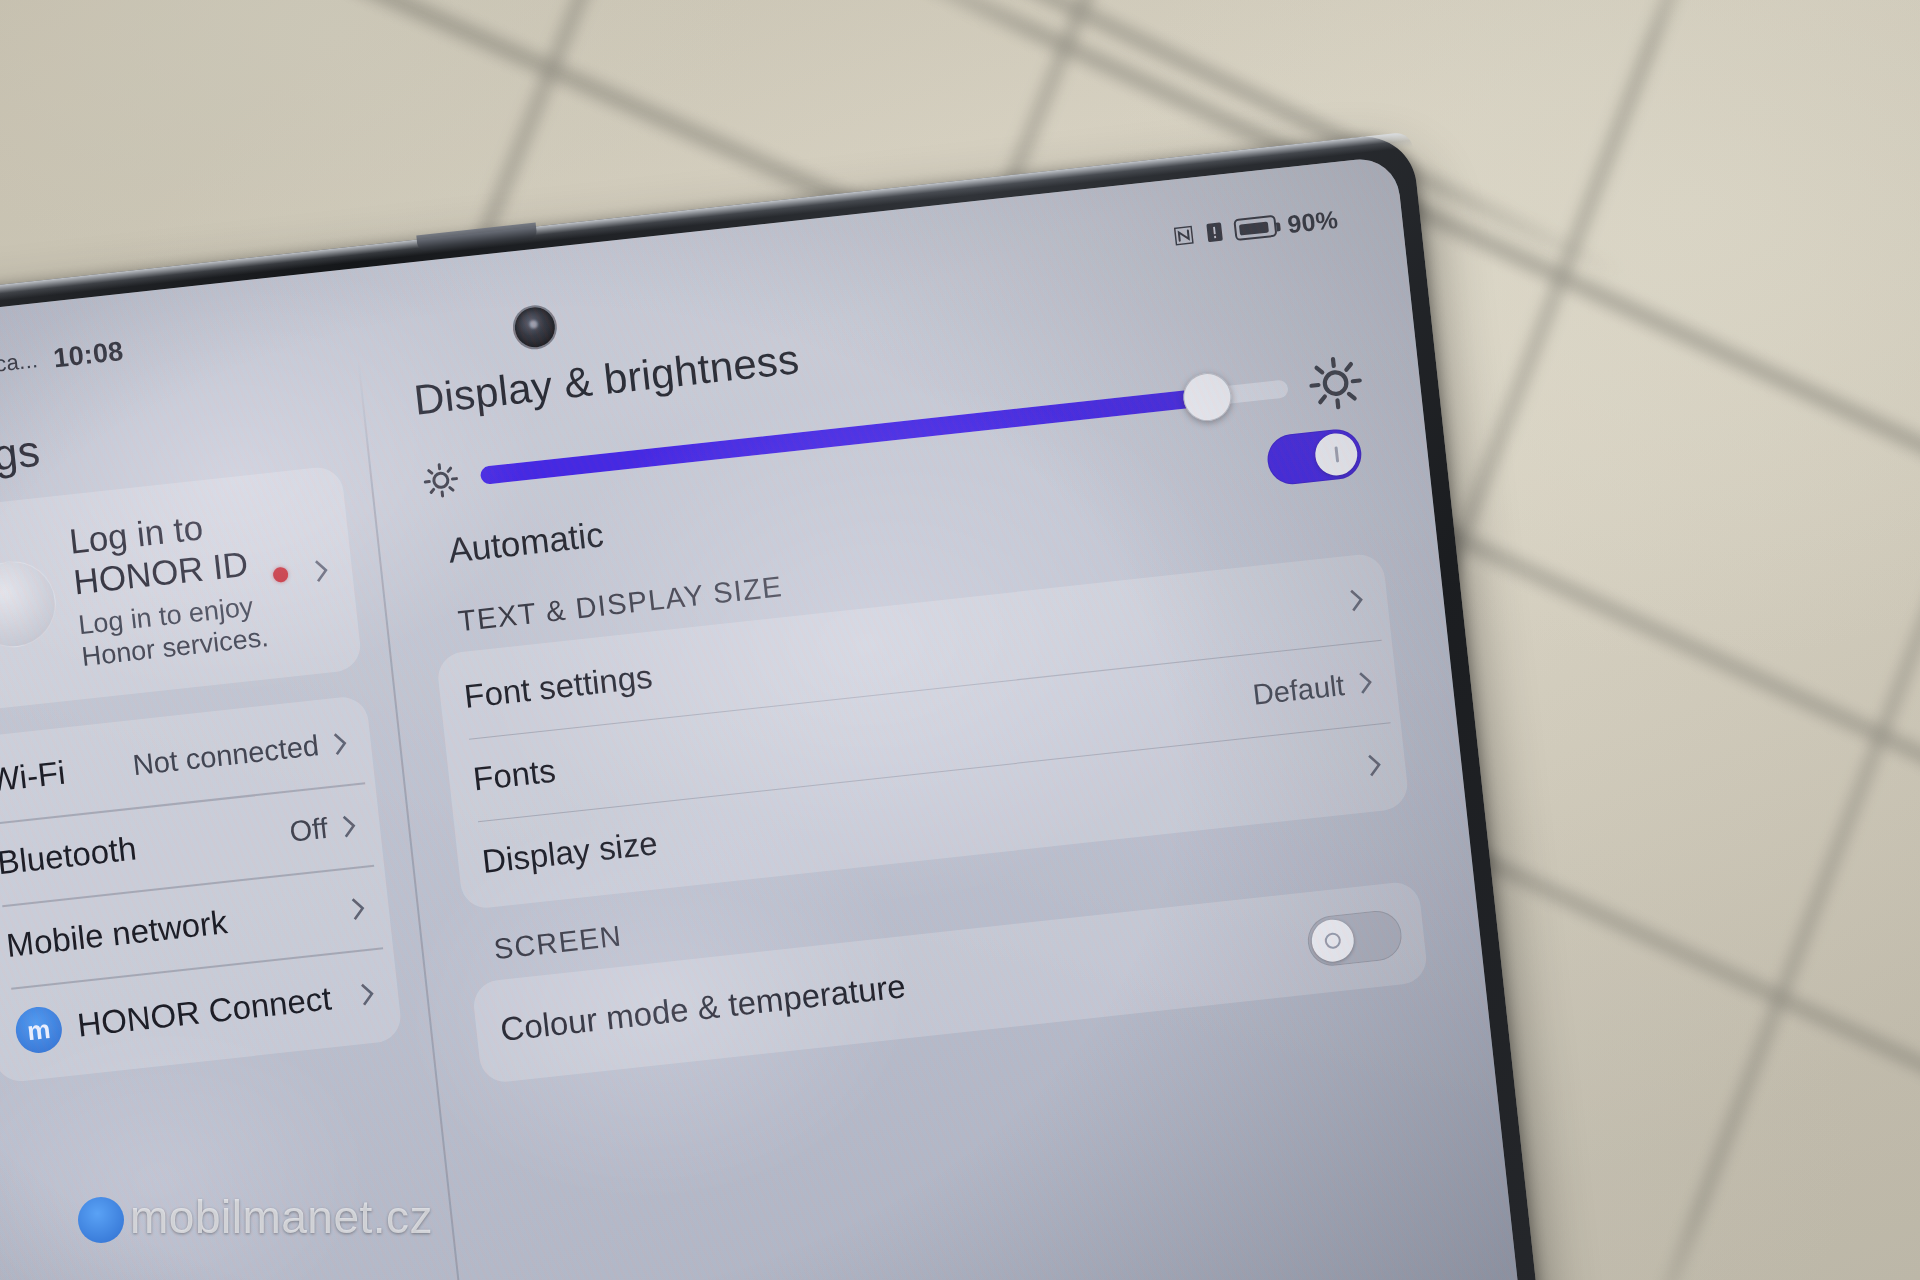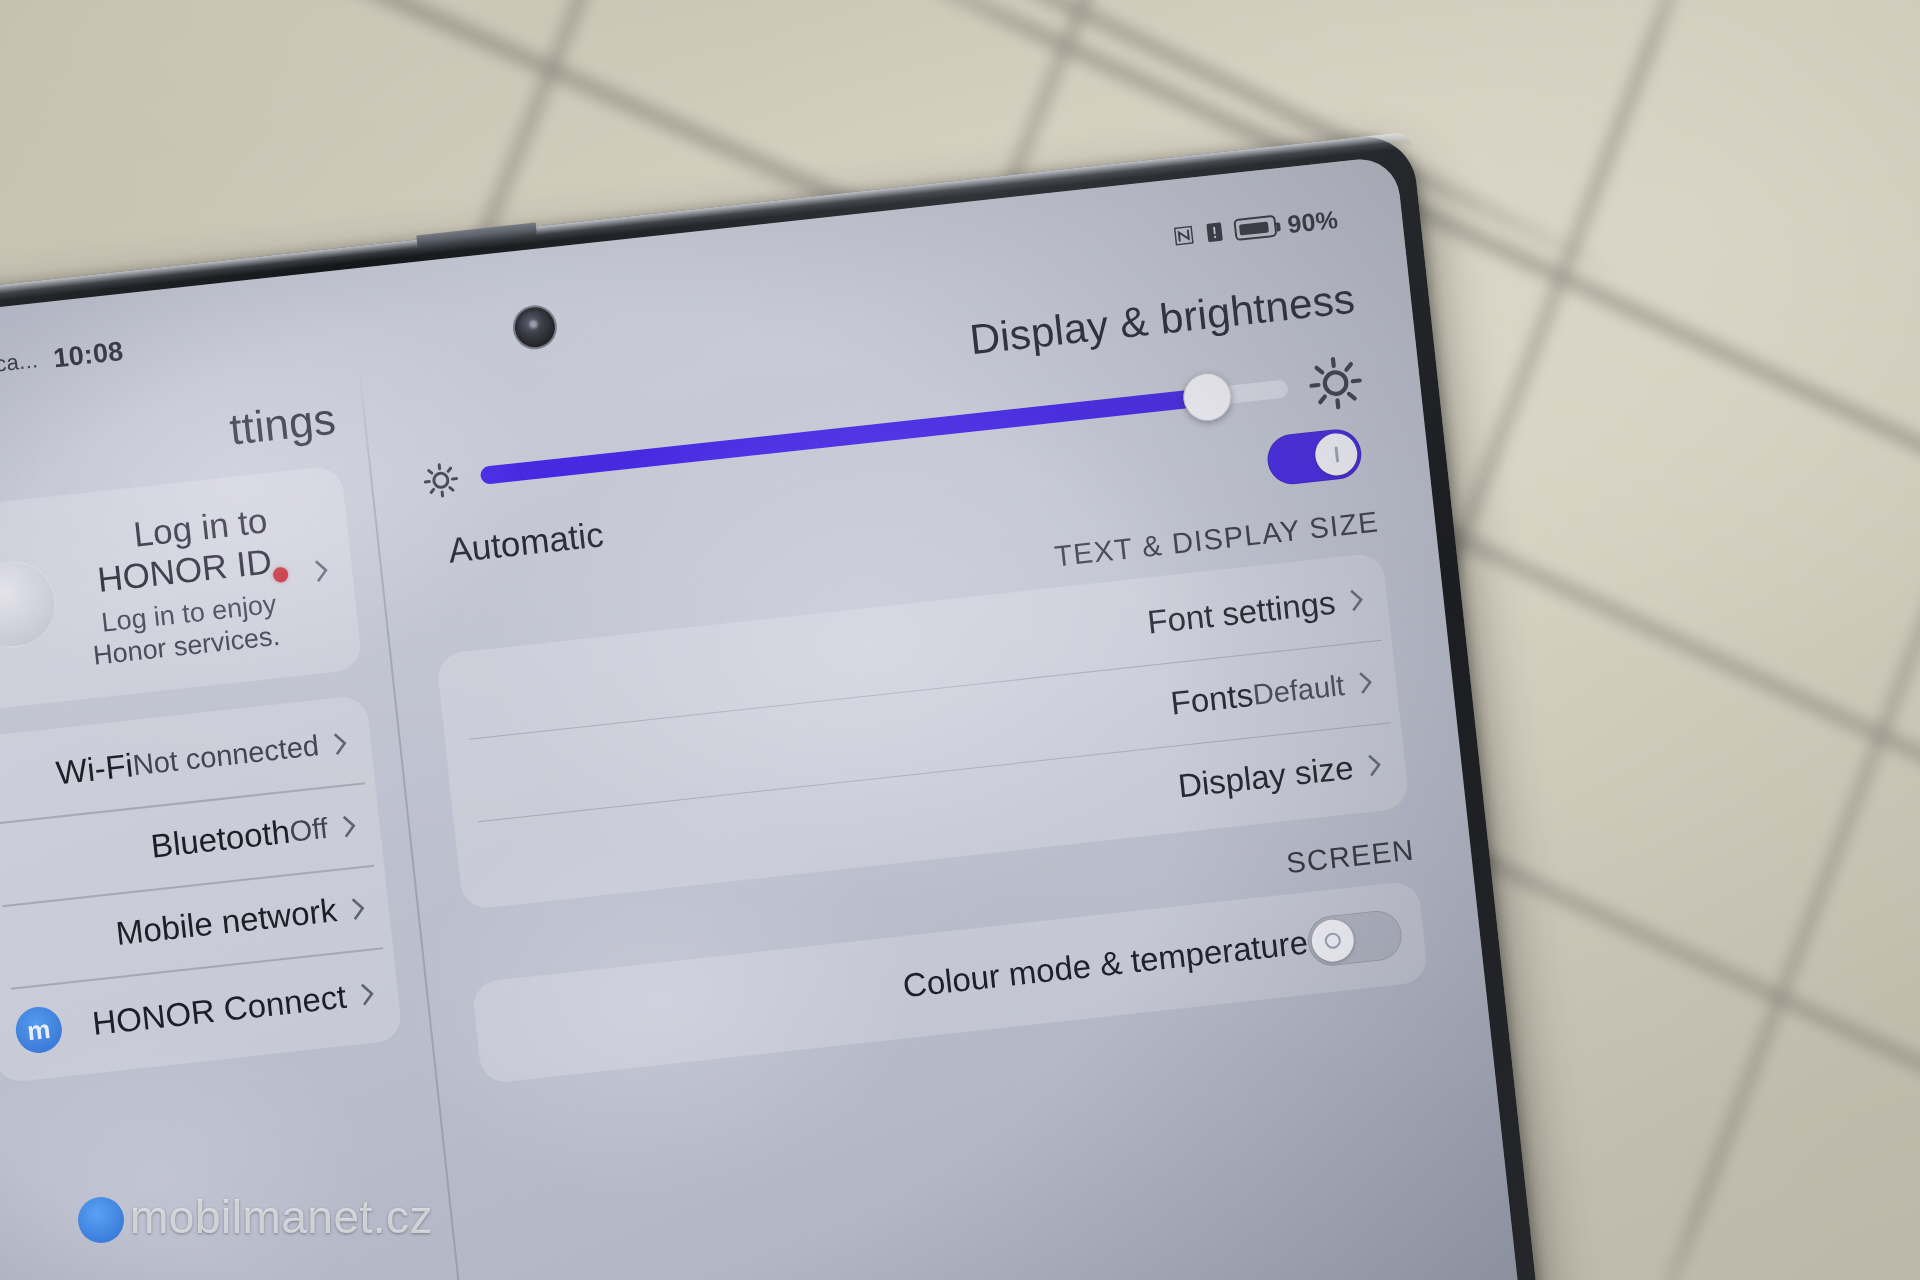--- a/index.html
+++ b/index.html
@@ -4,21 +4,21 @@
 <style>
   * { box-sizing: border-box; margin: 0; padding: 0; }
   html, body {
     width: 1920px; height: 1280px;
     overflow: hidden;
     font-family: "Liberation Sans", sans-serif;
     background: #c9c4b4;
   }
 
   
-  #scene { position: relative; width: 1920px; height: 1280px; overflow: hidden; text-align: right; }
+  #scene { position: relative; width: 1920px; height: 1280px; overflow: hidden; }
 
   .bg {
     position: absolute; inset: -80px;
     background:
       radial-gradient(ellipse 700px 500px at 20% 8%, #d8d3c2 0%, rgba(216,211,194,0) 60%),
       radial-gradient(ellipse 900px 700px at 85% 20%, #e0dbca 0%, rgba(224,219,202,0) 65%),
       radial-gradient(ellipse 800px 600px at 70% 85%, #cfcabb 0%, rgba(207,202,187,0) 60%),
       linear-gradient(160deg, #cfc9b7 0%, #ddd7c6 35%, #d4cebd 65%, #c6c0b0 100%);
   }
   

